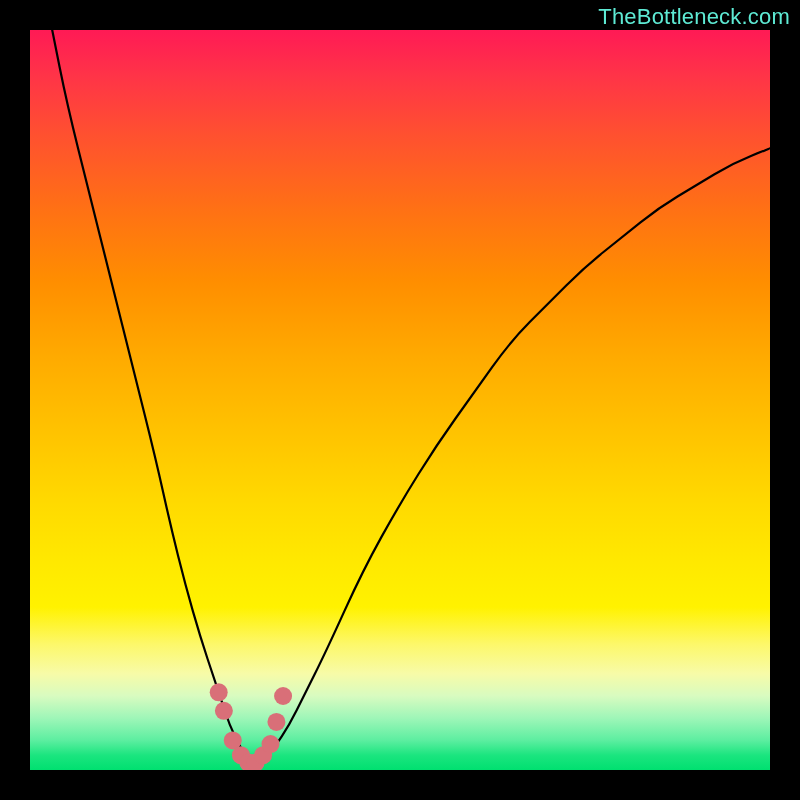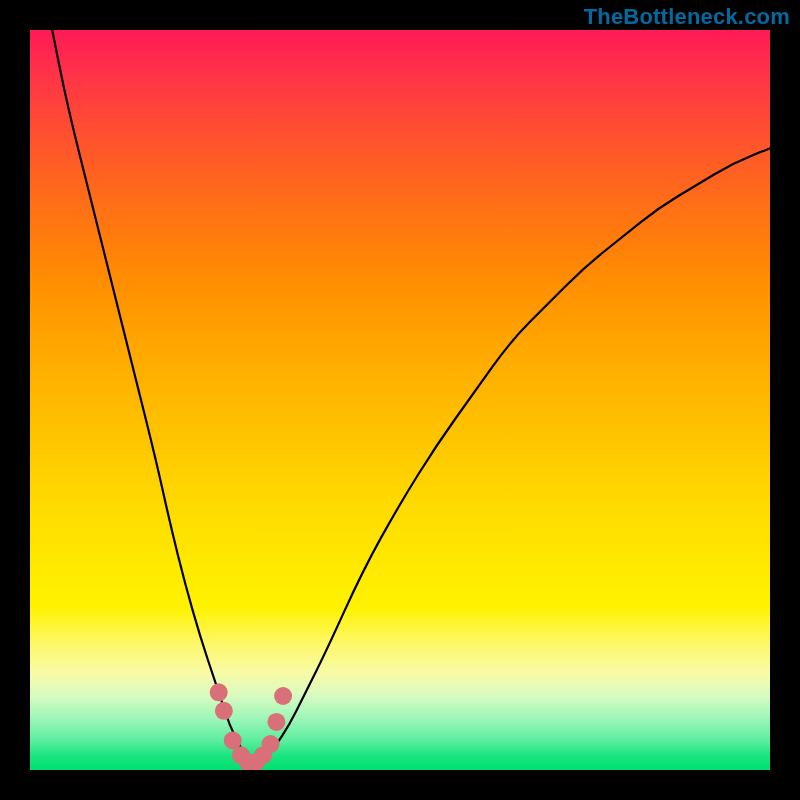--- a/index.html
+++ b/index.html
@@ -13,23 +13,23 @@
   .frame {
     position: relative;
     width: 800px;
     height: 800px;
     background: #000;
   }
   .watermark {
     position: absolute;
     top: 4px;
     right: 10px;
-    color: #0369a1;
+    color: #5eead4;
     font-size: 22px;
-    font-weight: 700;
+    font-weight: 400;
     letter-spacing: 0.2px;
     z-index: 5;
   }
   .plot {
     position: absolute;
     left: 30px;
     top: 30px;
     width: 740px;
     height: 740px;
     background: linear-gradient(

